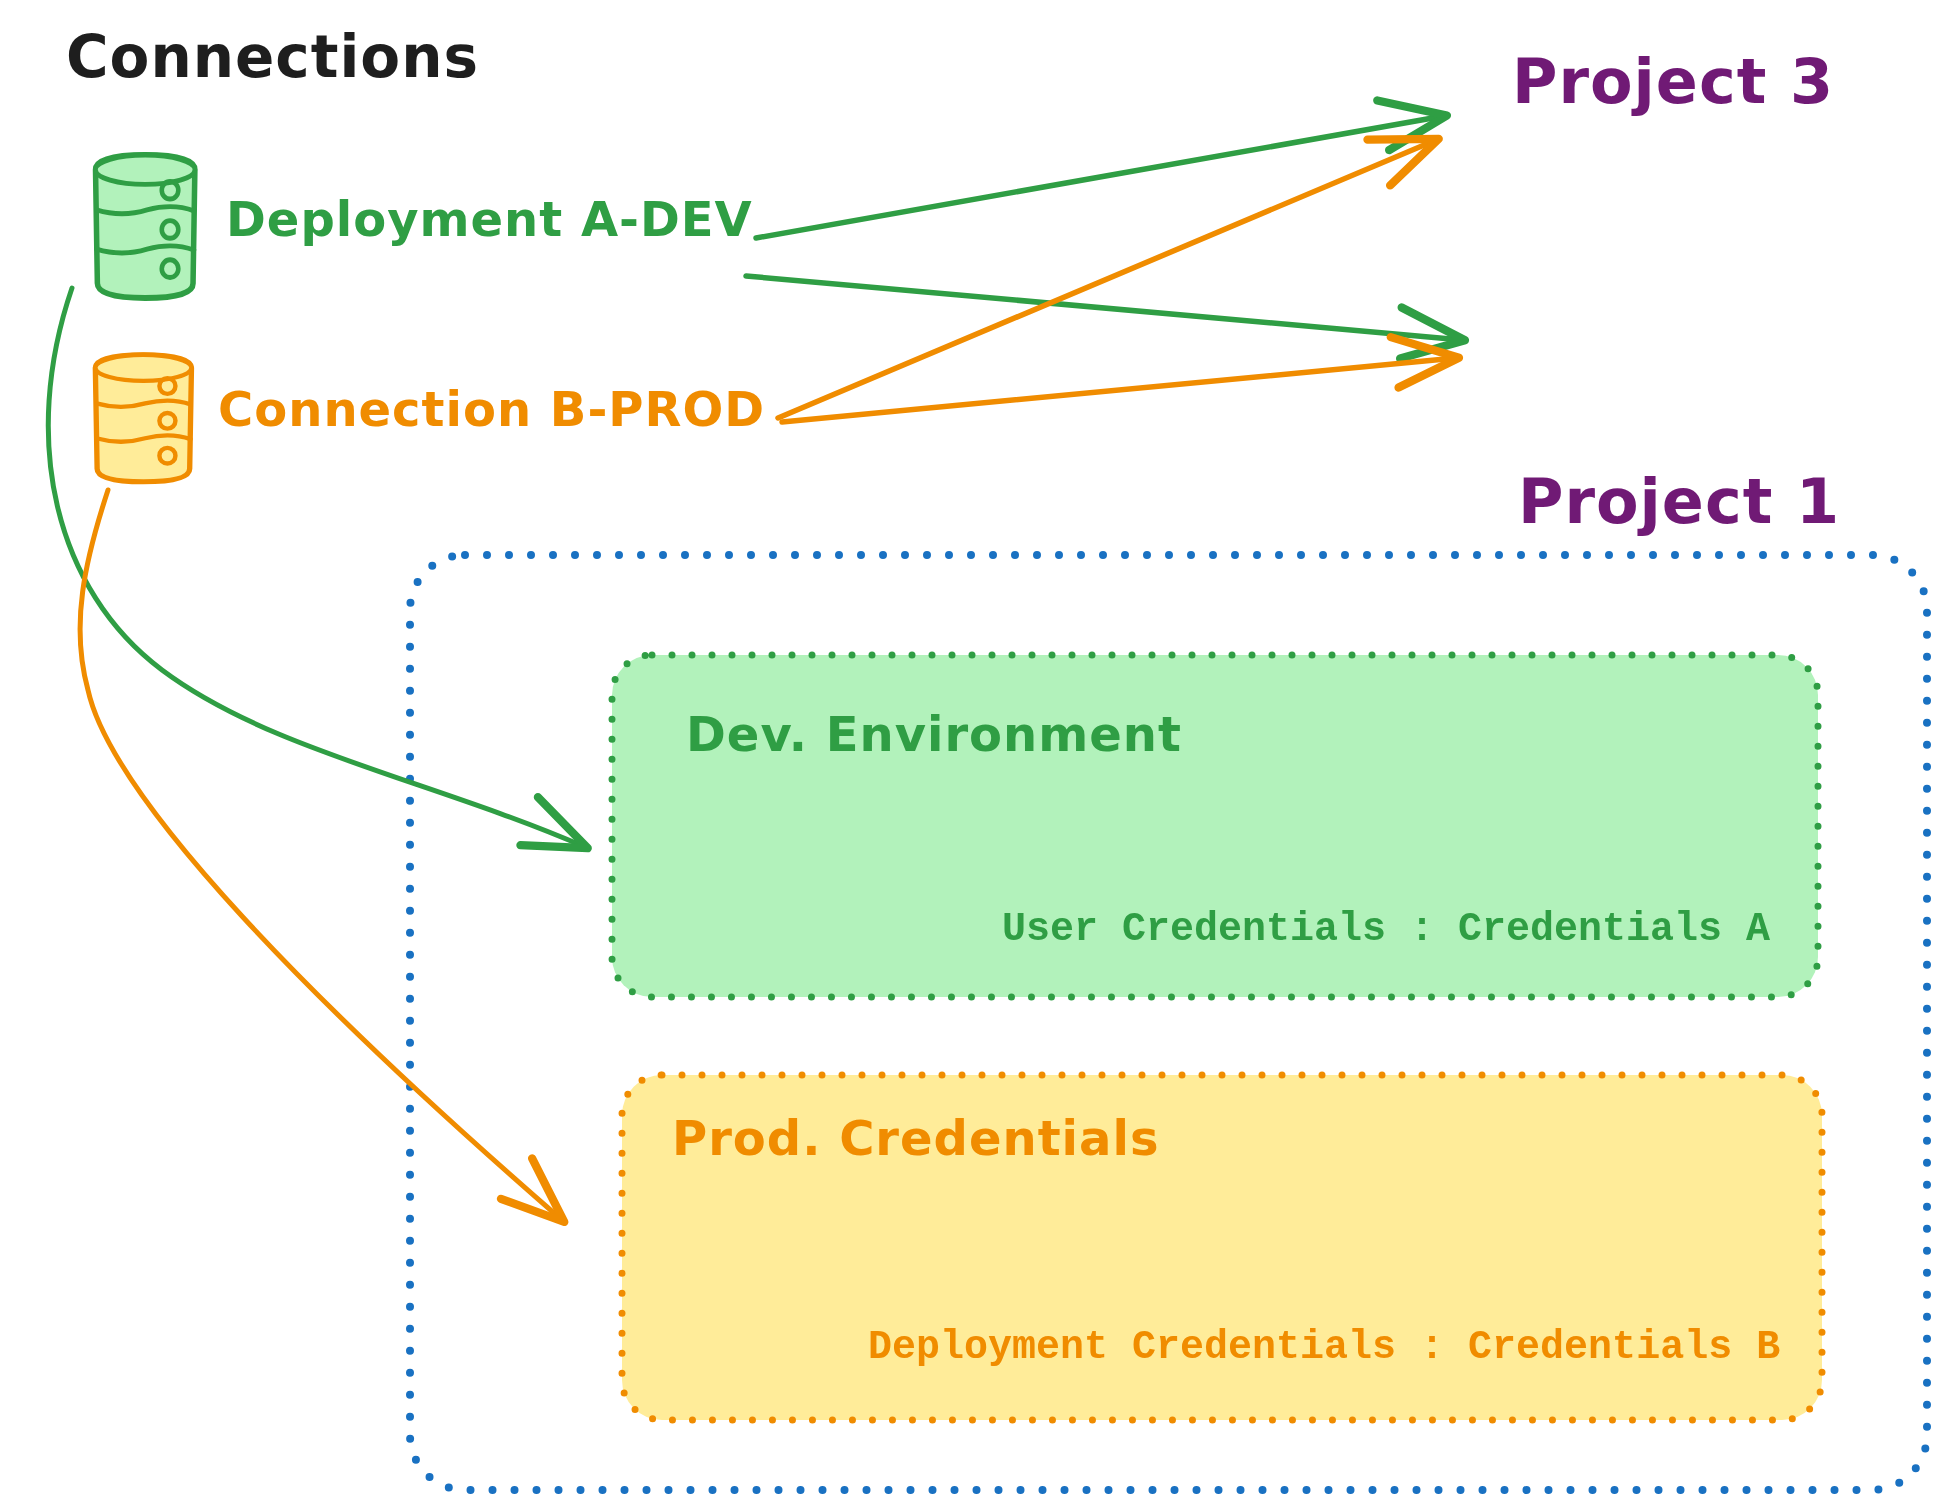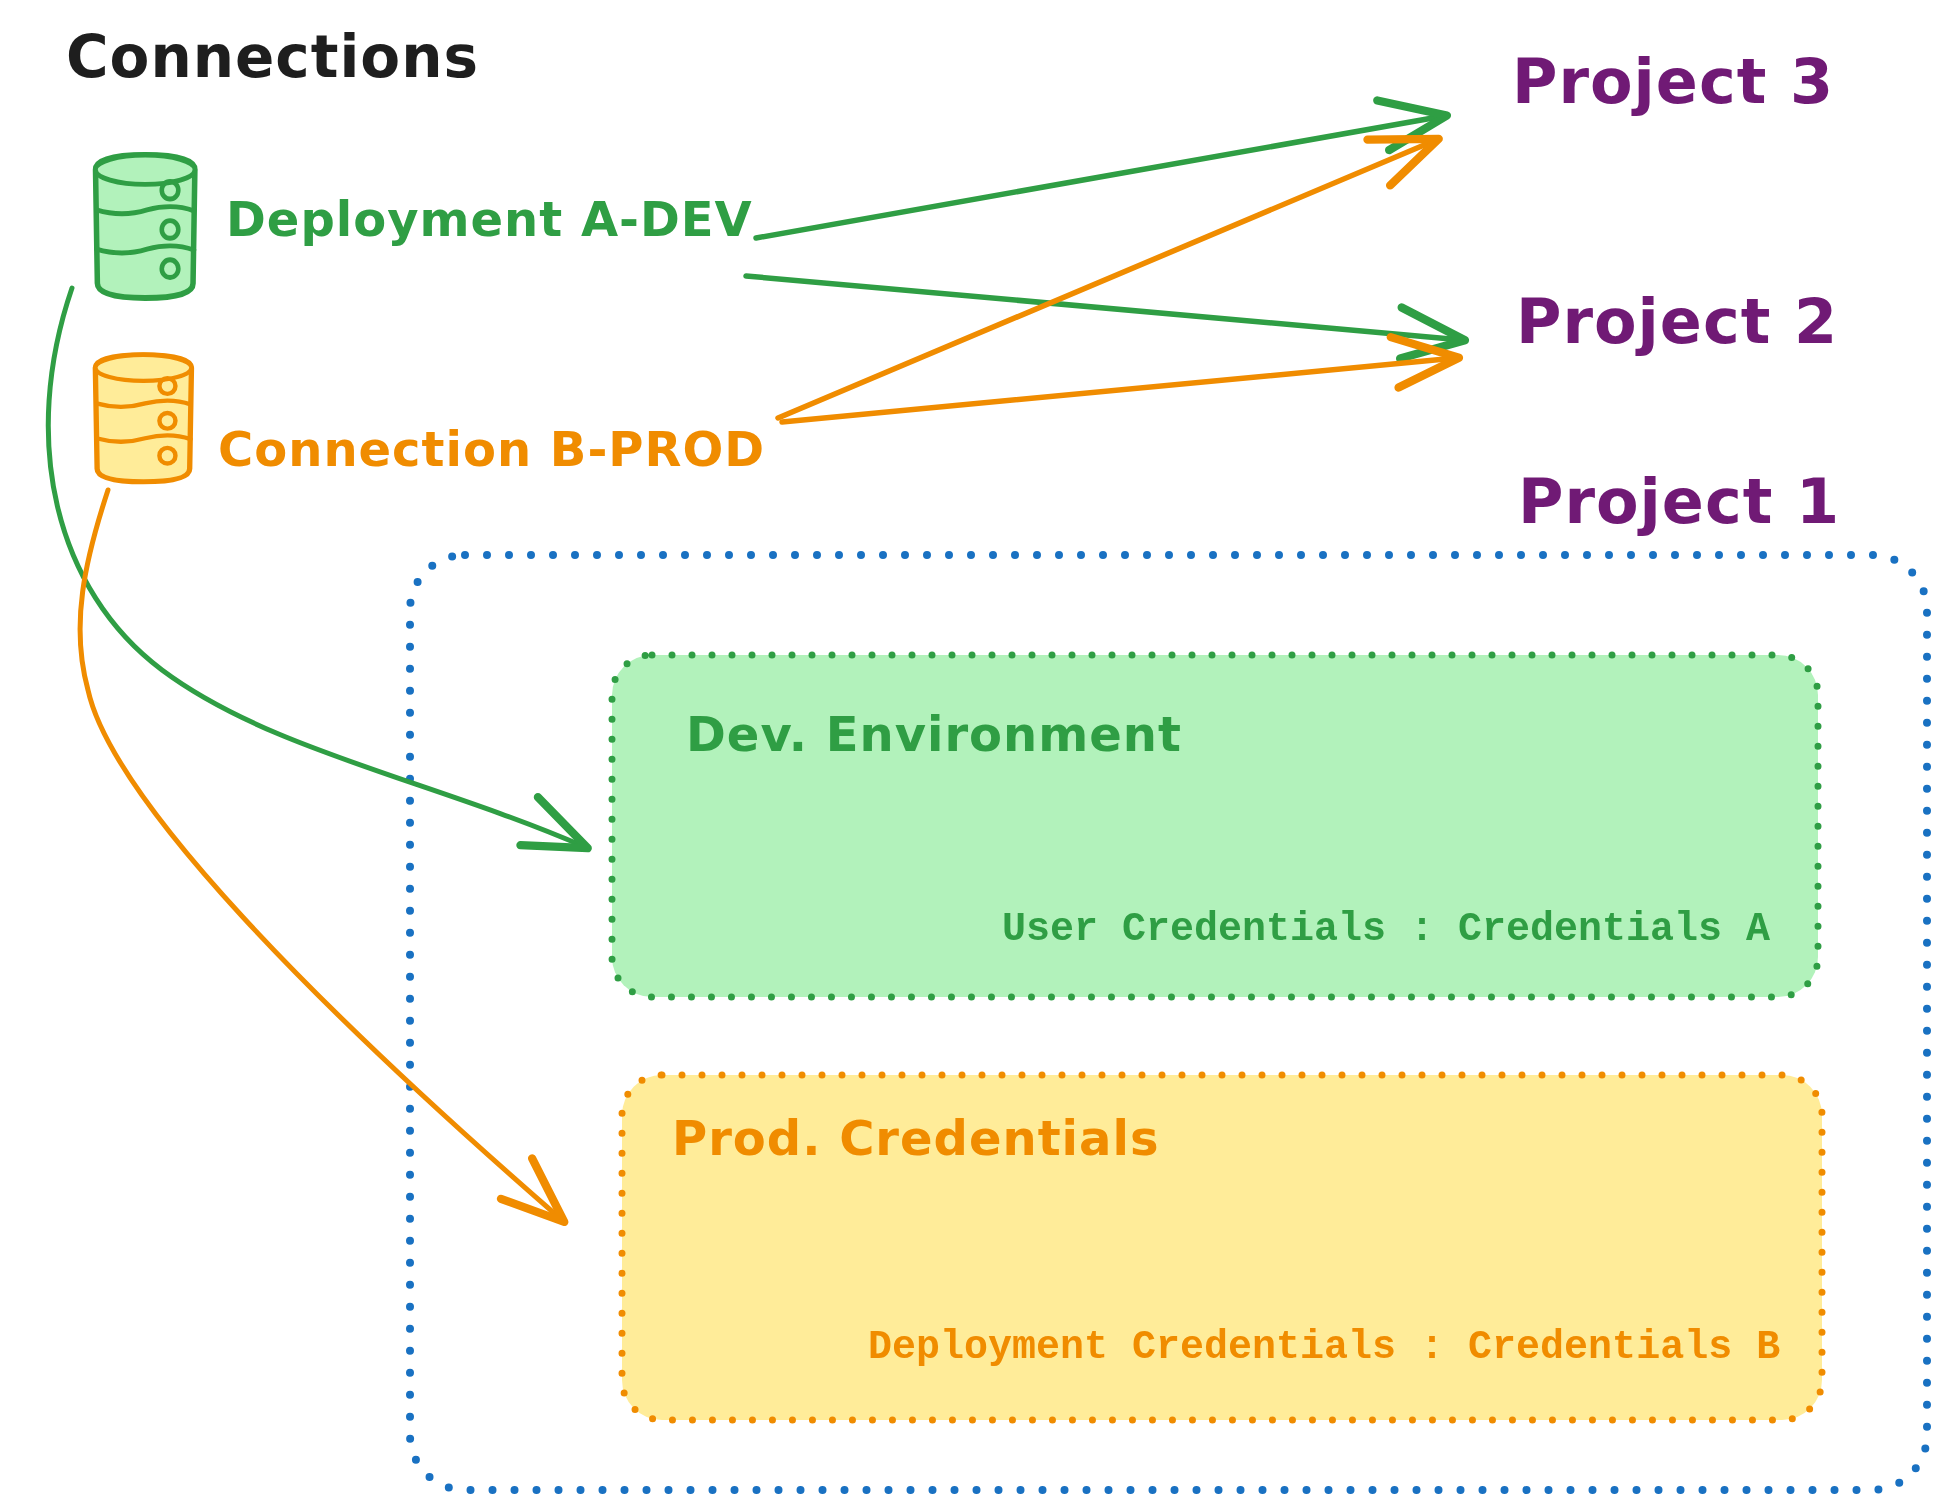--- a/index.html
+++ b/index.html
@@ -9,21 +9,21 @@
   .layer{position:absolute;left:0;top:0;width:100%;height:100%;}
   .t{position:absolute;white-space:nowrap;line-height:1.1;}
   .hand{font-family:"DejaVu Sans",sans-serif;font-weight:bold;letter-spacing:1px;}
   .mono{font-family:Liberation Mono, monospace;font-weight:bold;letter-spacing:0px;}
   .ink{color:#1e1e1e;}
   .green{color:#2f9e44;}
   .orange{color:#f08c00;}
   .blue{color:#701a75;}
   .title{left:66px;top:26px;font-size:58px;}
   .conn-a{left:226px;top:193px;font-size:48px;}
-  .conn-b{left:218px;top:383px;font-size:48px;margin-top:40px;}
+  .conn-b{left:218px;top:383px;font-size:48px;}
   .p3{left:1512px;top:48px;font-size:62px;}
   .p2{left:1516px;top:288px;font-size:62px;}
   .p1{left:1518px;top:420px;font-size:62px;margin-top:48px;}
   .dev-title{left:686px;top:708px;font-size:48px;}
   .prod-title{left:672px;top:1112px;font-size:48px;}
   .dev-creds{left:1002px;top:908px;font-size:40px;}
   .prod-creds{left:868px;top:1326px;font-size:40px;}
 </style>
 </head>
 <body>
@@ -76,21 +76,20 @@
   </svg>
 
   <div class="t hand ink title">Connections</div>
 
   <div class="t hand green conn-a">Deployment A-DEV</div>
 
   <div class="t hand orange conn-b">Connection B-PROD</div>
 
   <div class="t hand blue p3">Project 3</div>
 
-  <div class="t hand blue p2">Project 2</div>
 
   <div class="t hand blue p1">Project 1</div>
 
   <div class="t hand green dev-title">Dev. Environment</div>
 
   <div class="t mono green dev-creds">User Credentials : Credentials A</div>
 
   <div class="t hand orange prod-title">Prod. Credentials</div>
 
   <div class="t mono orange prod-creds">Deployment Credentials : Credentials B</div>

